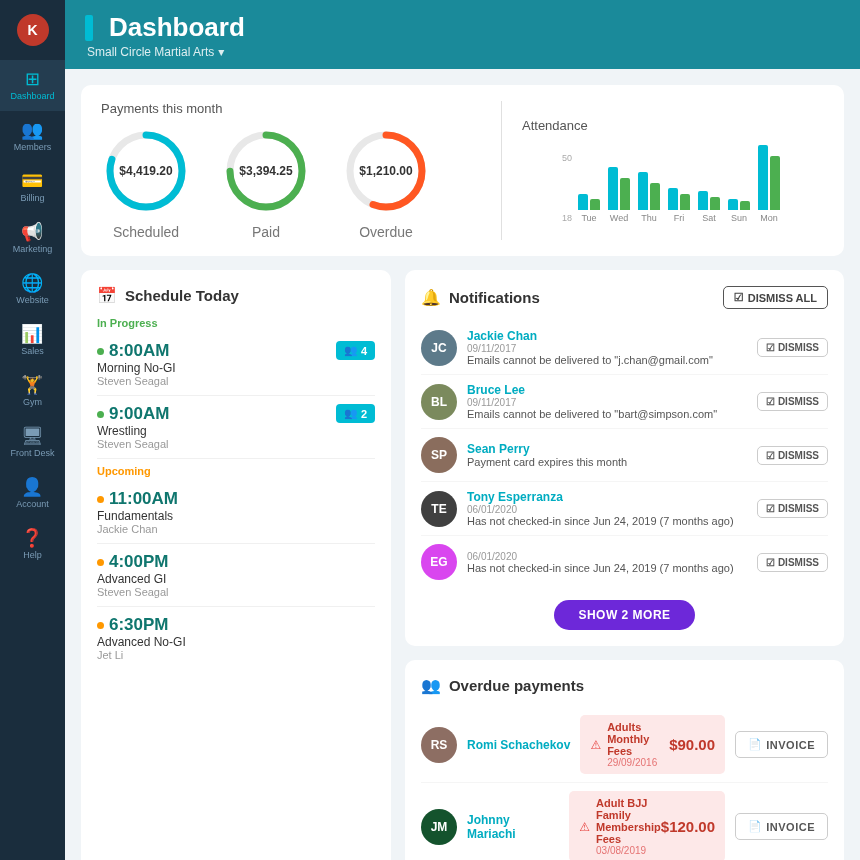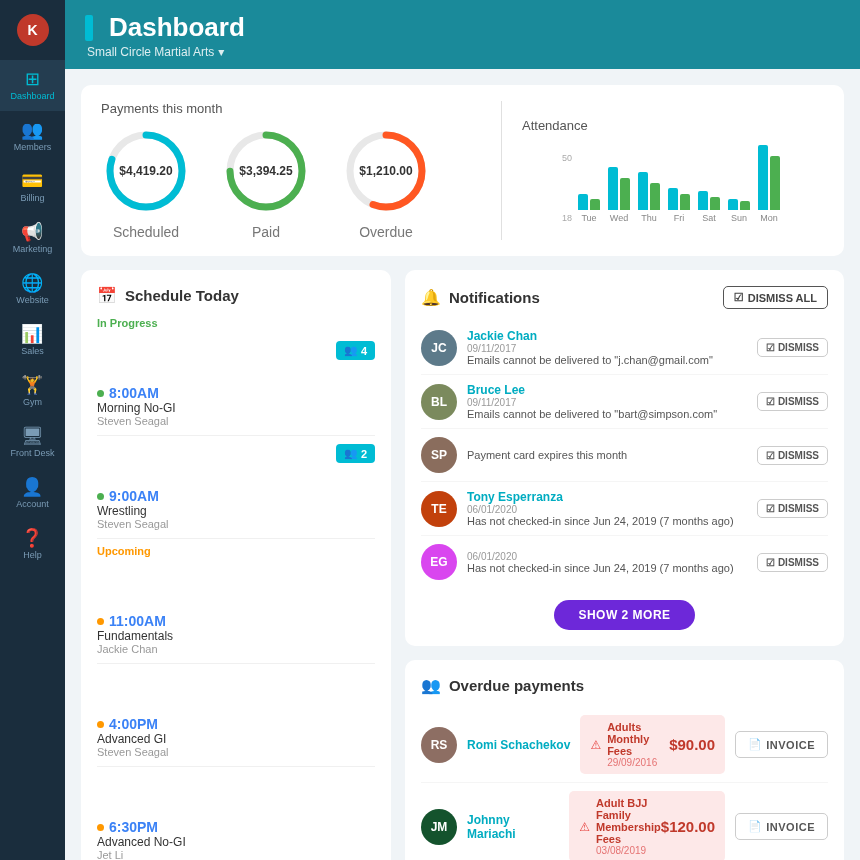--- a/index.html
+++ b/index.html
@@ -228,27 +228,26 @@
     .status-upcoming { color: #ff9800; }
     .schedule-item {
       padding: 8px 0;
       border-bottom: 1px solid #f0f0f0;
       display: flex;
       align-items: flex-start;
       justify-content: space-between;
     }
     .schedule-item:last-child { border-bottom: none; }
     .schedule-time {
-      font-size: 14px;
+      font-size: 17px;
       font-weight: 600;
-      color: #3b82f6;
+      color: #0f766e;
       display: flex;
       align-items: center;
       gap: 5px;
-      margin-top: 44px;
     }
     .dot { width: 7px; height: 7px; border-radius: 50%; display: inline-block; }
     .dot-green { background: #4caf50; }
     .dot-orange { background: #ff9800; }
     .schedule-name { font-size: 12px; color: #333; font-weight: 500; }
     .schedule-instructor { font-size: 11px; color: #999; }
     .schedule-badge {
       background: #00bcd4;
       color: white;
       border-radius: 4px;
@@ -690,29 +689,30 @@
       <div class="notif-msg">Emails cannot be delivered to "bart@simpson.com"</div>
     </div>
     <button class="dismiss-btn">
       <span>☑</span>
       DISMISS
     </button>
   </div>
               <div class="notif-row">
     <div class="avatar" style="background:#8a6d5d">SP</div>
     <div class="notif-info">
+      <div class="notif-name">Sean Perry</div>
       <div class="notif-msg">Payment card expires this month</div>
     </div>
     <button class="dismiss-btn">
       <span>☑</span>
       DISMISS
     </button>
   </div>
               <div class="notif-row">
-    <div class="avatar" style="background:#c2410c">TE</div>
+    <div class="avatar" style="background:#404040">TE</div>
     <div class="notif-info">
       <div class="notif-name">Tony Esperranza</div>
       <div class="notif-date">06/01/2020</div>
       <div class="notif-msg">Has not checked-in since Jun 24, 2019 (7 months ago)</div>
     </div>
     <button class="dismiss-btn">
       <span>☑</span>
       DISMISS
     </button>
   </div>

